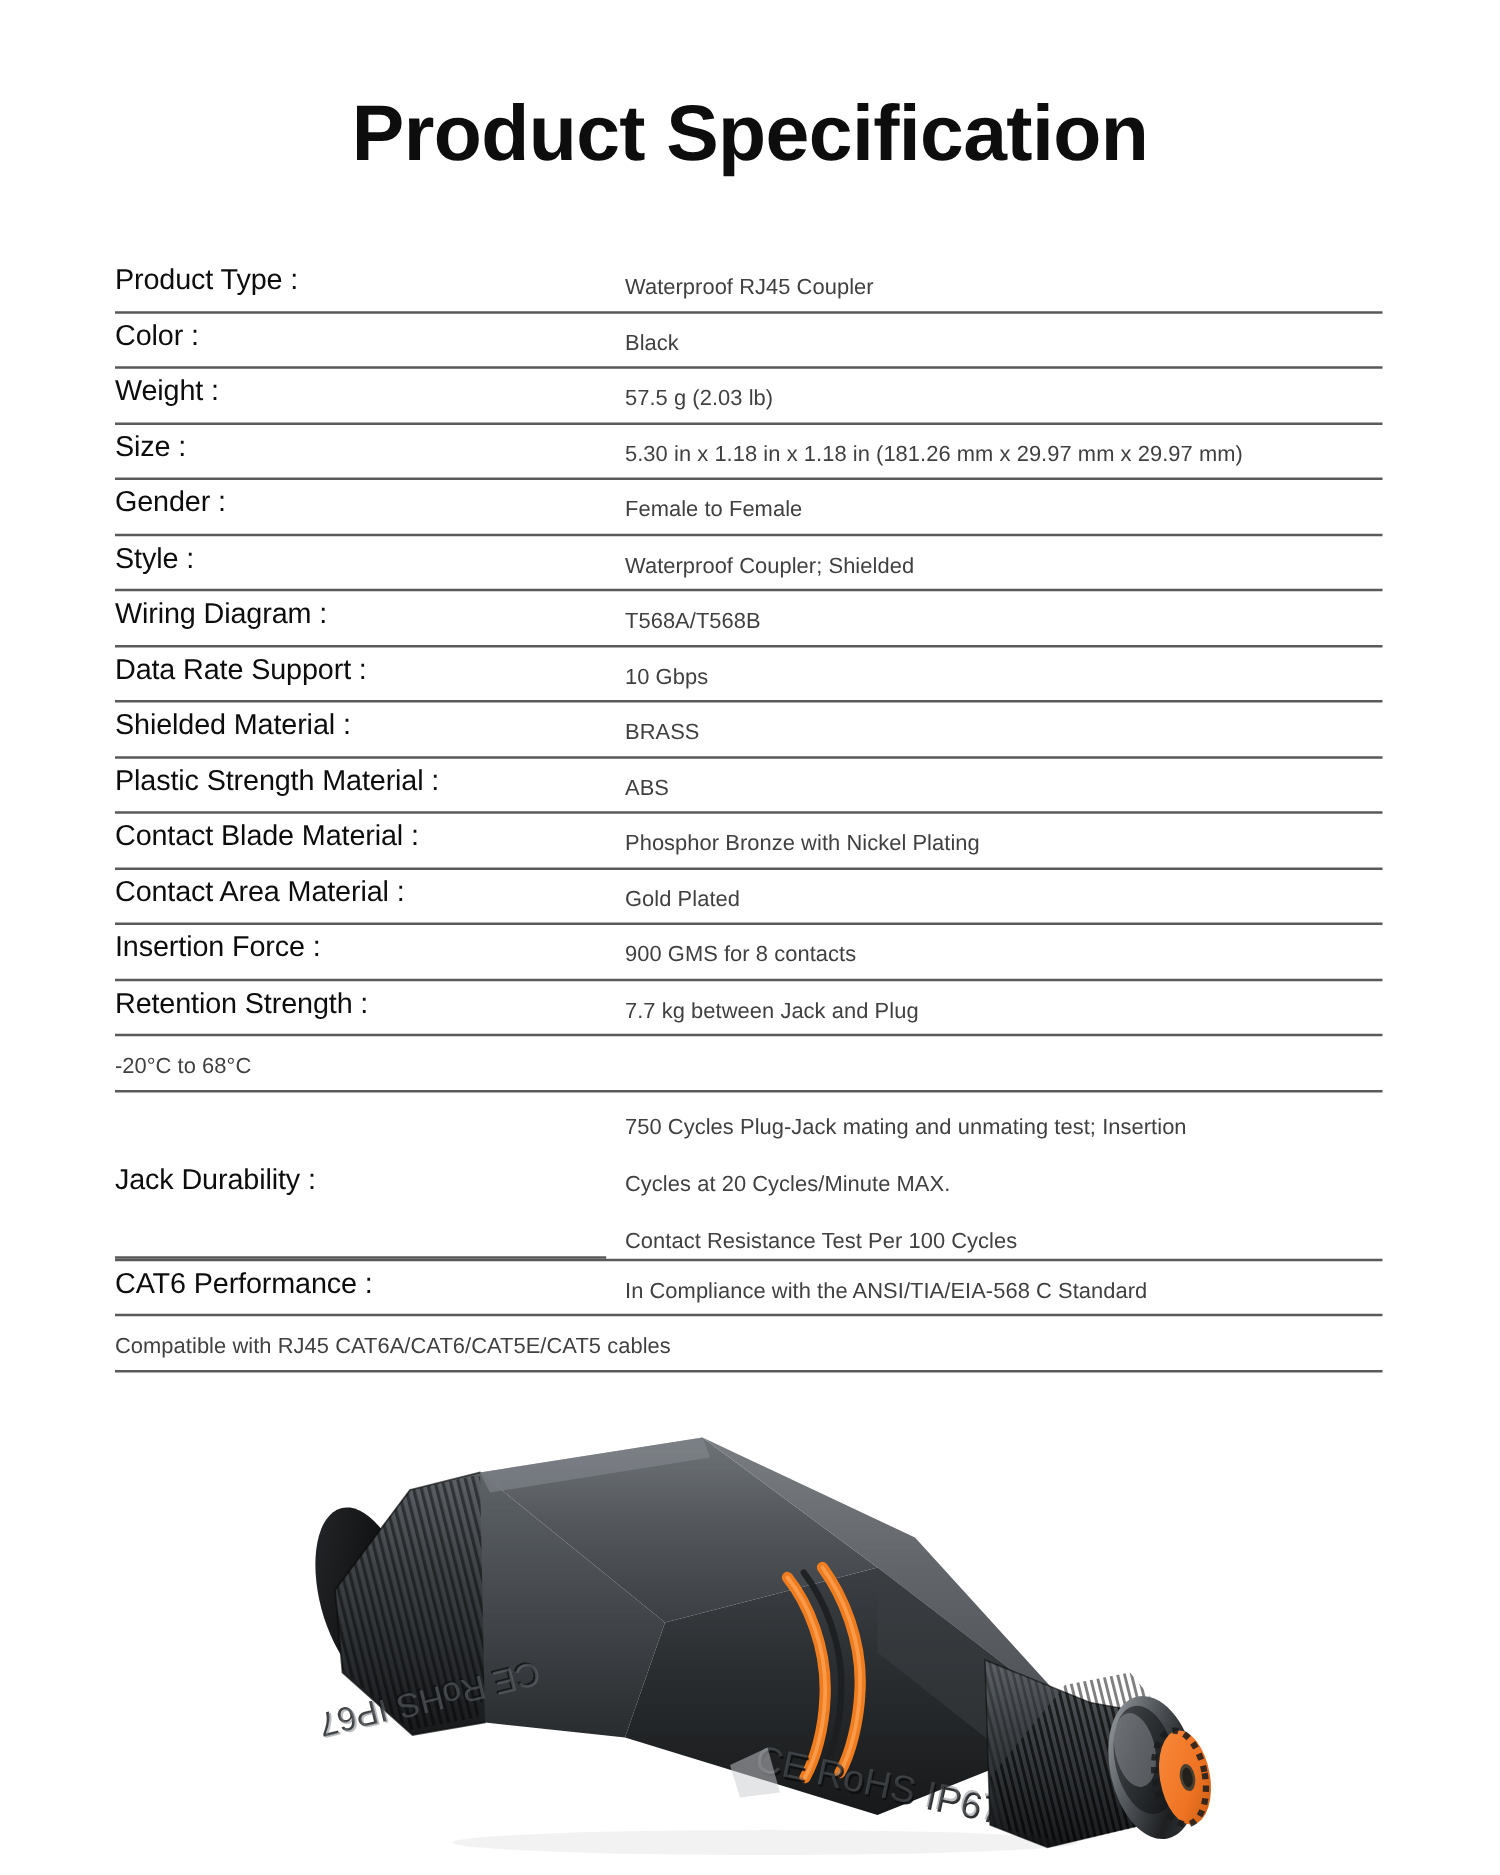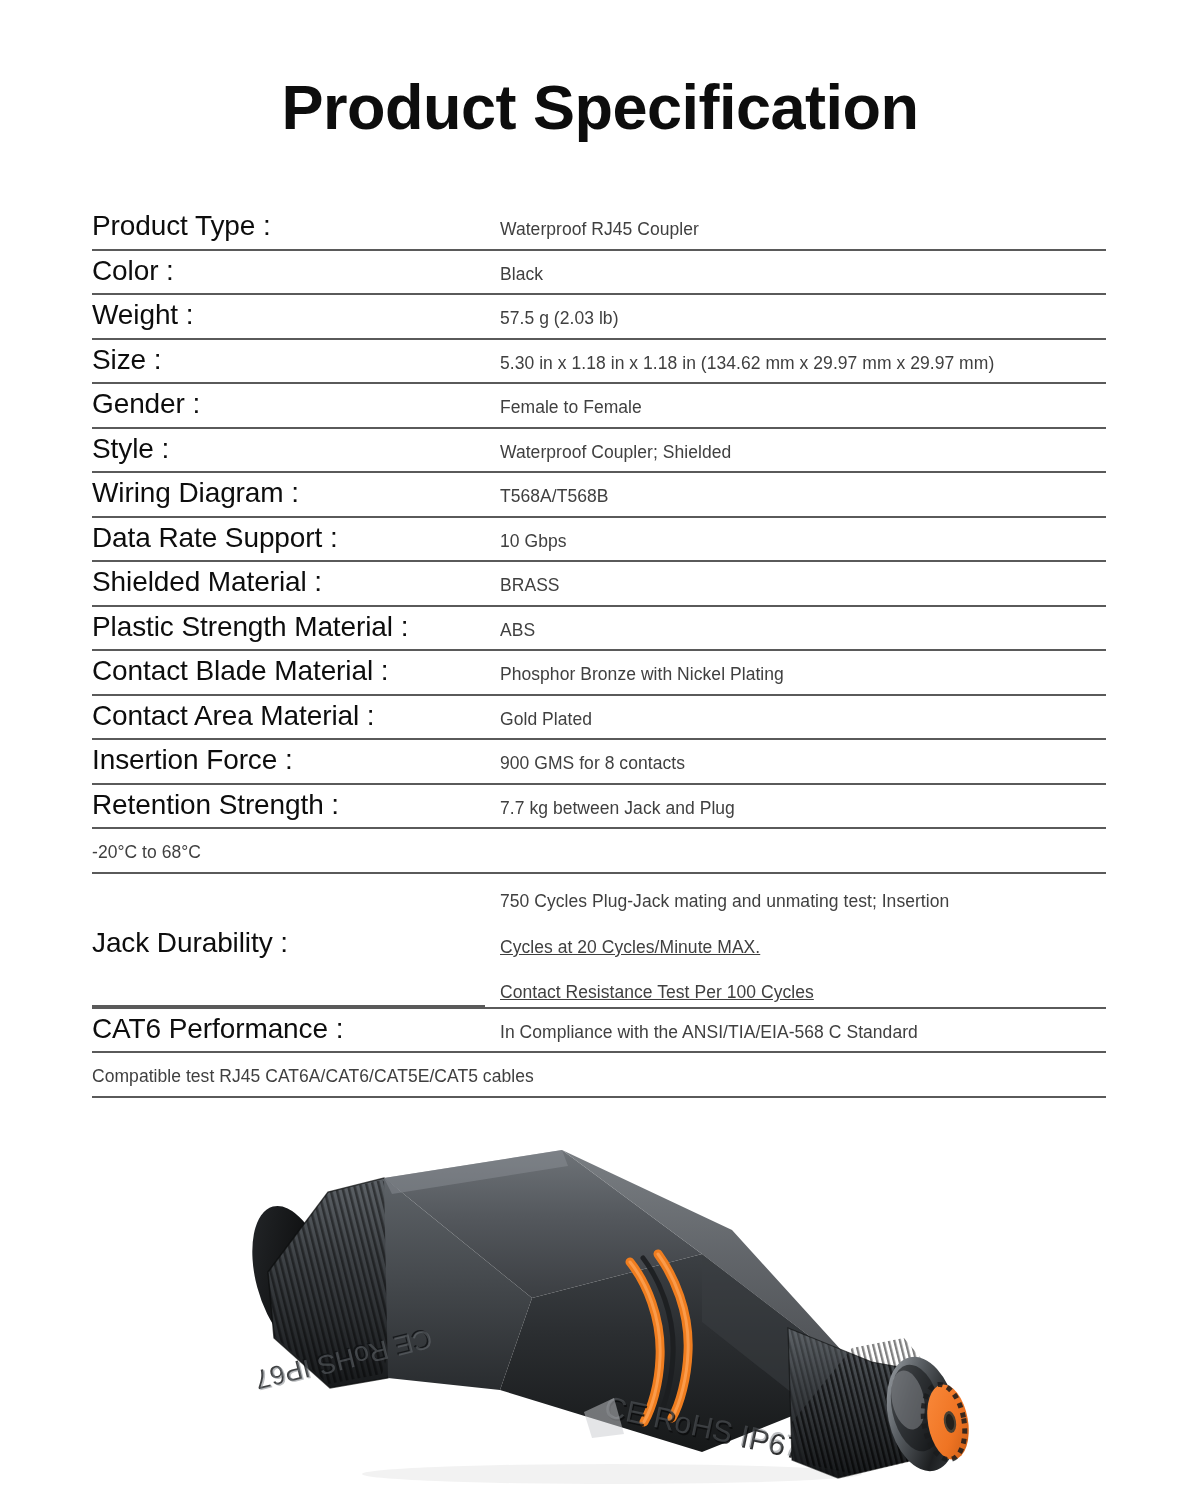--- a/index.html
+++ b/index.html
@@ -58,42 +58,41 @@
     width: 1014px;
     height: 2px;
     background: #5a5a5a;
   }
   .spec-row.partial-rule .rule {
     width: 393px;
   }
   .spec-label {
     width: 408px;
     flex: 0 0 408px;
-    font-size: 28px;
+    font-size: 23px;
     font-weight: 400;
     color: #0d0d0d;
     line-height: 1.0;
     padding-top: 6px;
     letter-spacing: -0.1px;
   }
   .spec-value {
     flex: 1 1 auto;
     font-size: 17.5px;
     font-weight: 400;
     color: #404040;
     line-height: 1.0;
     padding-top: 15px;
     letter-spacing: 0.05px;
   }
   .spec-value .vline {
     display: block;
   }
   .spec-value .vline + .vline {
     margin-top: 28px;
-    text-decoration: underline;
   }
   
   .spec-row.tall {
     min-height: 133px;
     align-items: center;
   }
   .spec-row.tall .spec-value {
     padding-top: 15px;
   }
 
@@ -136,21 +135,21 @@
       <div class="spec-row">
         <div class="spec-label">Weight :</div>
         <div class="spec-value">
           <span class="vline">57.5 g (2.03 lb)</span>
         </div>
         <div class="rule"></div>
       </div>
       <div class="spec-row">
         <div class="spec-label">Size :</div>
         <div class="spec-value">
-          <span class="vline">5.30 in x 1.18 in x 1.18 in (134.62 mm x 29.97 mm x 29.97 mm)</span>
+          <span class="vline">5.30 in x 1.18 in x 1.18 in (181.26 mm x 29.97 mm x 29.97 mm)</span>
         </div>
         <div class="rule"></div>
       </div>
       <div class="spec-row">
         <div class="spec-label">Gender :</div>
         <div class="spec-value">
           <span class="vline">Female to Female</span>
         </div>
         <div class="rule"></div>
       </div>
@@ -237,21 +236,21 @@
       </div>
       <div class="spec-row">
         <div class="spec-label">CAT6 Performance :</div>
         <div class="spec-value">
           <span class="vline">In Compliance with the ANSI/TIA/EIA-568 C Standard</span>
         </div>
         <div class="rule"></div>
       </div>
       <div class="spec-row">
         <div class="spec-value">
-          <span class="vline">Compatible test RJ45 CAT6A/CAT6/CAT5E/CAT5 cables</span>
+          <span class="vline">Compatible with RJ45 CAT6A/CAT6/CAT5E/CAT5 cables</span>
         </div>
         <div class="rule"></div>
       </div>
     </div>
 
   <div class="product-figure">
     <svg viewBox="0 0 740 366" xmlns="http://www.w3.org/2000/svg">
       <defs>
         <linearGradient id="gTop" x1="0" y1="0" x2="0" y2="1">
           <stop offset="0%" stop-color="#6e7378"></stop>

